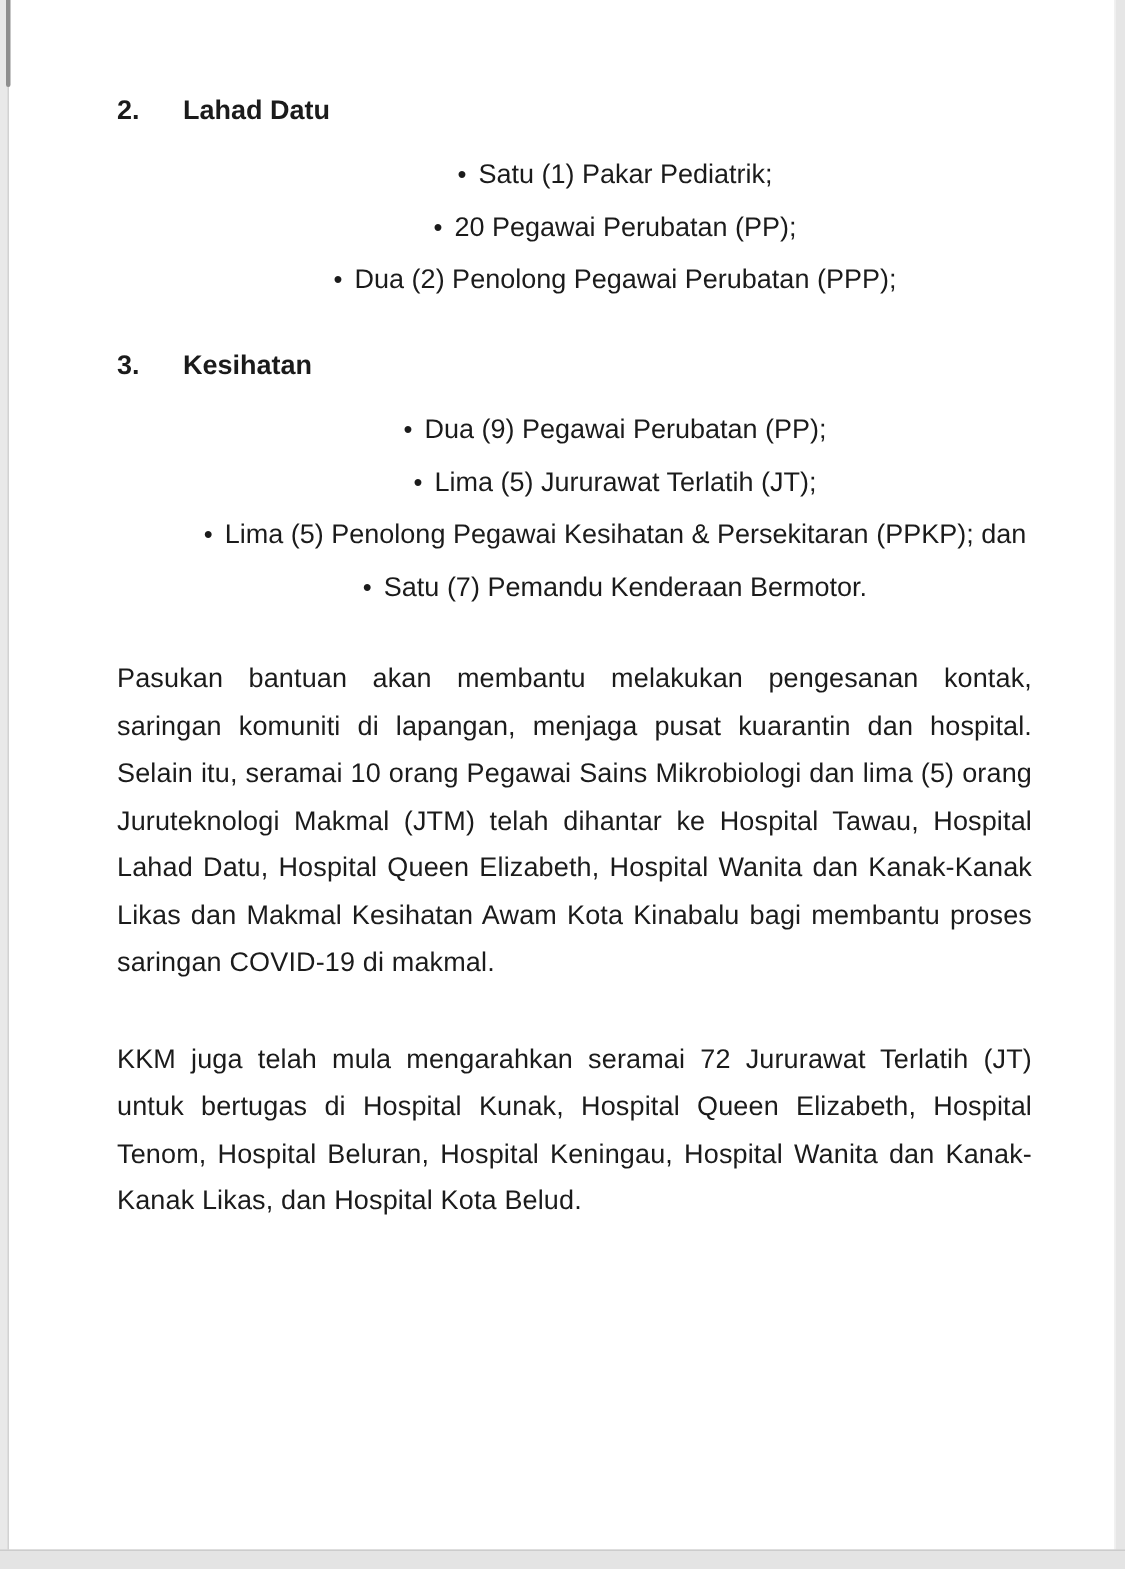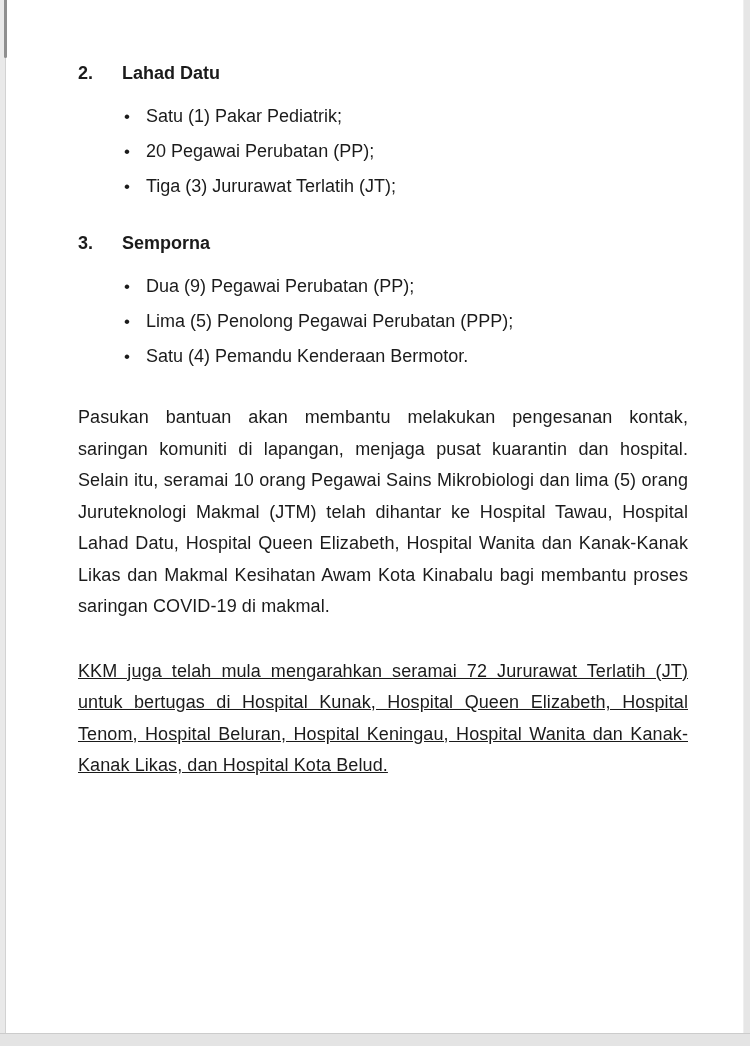--- a/index.html
+++ b/index.html
@@ -51,70 +51,72 @@
   }
   .heading-title {
     text-decoration-thickness: 2px;
     text-underline-offset: 3px;
   }
 
   ul.staff-list {
     list-style: none;
     margin: 0 0 28px 0;
     padding: 0 0 0 46px;
+    text-align: center;
   }
   ul.staff-list li {
     line-height: 34px;
     white-space: nowrap;
   }
   .bullet {
     display: inline-block;
     width: 22px;
     font-size: 17px;
   }
 
   .para {
     margin: 0 0 33px 0;
     text-align: justify;
     line-height: 31.5px;
     letter-spacing: 0.1px;
   }
-  .para:last-child { margin-bottom: 12px; text-decoration: underline; }
+  .para:last-child { margin-bottom: 12px; }
 </style>
 </head>
 <body>
 
 <div class="edge edge-left"></div>
 <div class="edge edge-right"></div>
 <div class="edge edge-bottom"></div>
 <div class="artifact-line"></div>
 
 <div class="content">
 
   <section>
     <div class="heading-row">
       <span class="heading-num">2.</span>
       <span class="heading-title">Lahad Datu</span>
     </div>
     <ul class="staff-list">
       <li><span class="bullet">•</span><span>Satu (1) Pakar Pediatrik;</span></li>
       <li><span class="bullet">•</span><span>20 Pegawai Perubatan (PP);</span></li>
-      <li><span class="bullet">•</span><span>Tiga (3) Jururawat Terlatih (JT);</span></li>
+      <li><span class="bullet">•</span><span>Dua (2) Penolong Pegawai Perubatan (PPP);</span></li>
     </ul>
   </section>
 
   <section>
     <div class="heading-row">
       <span class="heading-num">3.</span>
-      <span class="heading-title">Semporna</span>
+      <span class="heading-title">Kesihatan</span>
     </div>
     <ul class="staff-list">
       <li><span class="bullet">•</span><span>Dua (9) Pegawai Perubatan (PP);</span></li>
-      <li><span class="bullet">•</span><span>Lima (5) Penolong Pegawai Perubatan (PPP);</span></li>
-      <li><span class="bullet">•</span><span>Satu (4) Pemandu Kenderaan Bermotor.</span></li>
+      <li><span class="bullet">•</span><span>Lima (5) Jururawat Terlatih (JT);</span></li>
+      <li><span class="bullet">•</span><span>Lima (5) Penolong Pegawai Kesihatan &amp; Persekitaran (PPKP); dan</span></li>
+      <li><span class="bullet">•</span><span>Satu (7) Pemandu Kenderaan Bermotor.</span></li>
     </ul>
   </section>
 
   <p class="para">Pasukan bantuan akan membantu melakukan pengesanan kontak, saringan komuniti di lapangan, menjaga pusat kuarantin dan hospital. Selain itu, seramai 10 orang Pegawai Sains Mikrobiologi dan lima (5) orang Juruteknologi Makmal (JTM) telah dihantar ke Hospital Tawau, Hospital Lahad Datu, Hospital Queen Elizabeth, Hospital Wanita dan Kanak-Kanak Likas dan Makmal Kesihatan Awam Kota Kinabalu bagi membantu proses saringan COVID-19 di makmal.</p>
 
   <p class="para">KKM juga telah mula mengarahkan seramai 72 Jururawat Terlatih (JT) untuk bertugas di Hospital Kunak, Hospital Queen Elizabeth, Hospital Tenom, Hospital Beluran, Hospital Keningau, Hospital Wanita dan Kanak-Kanak Likas, dan Hospital Kota Belud.</p>
 
 </div>
 
 </body></html>

